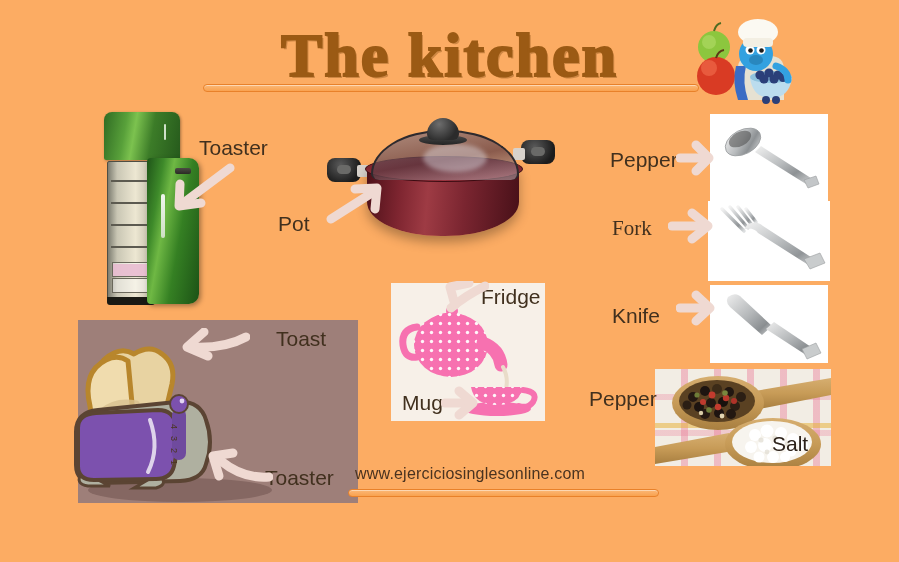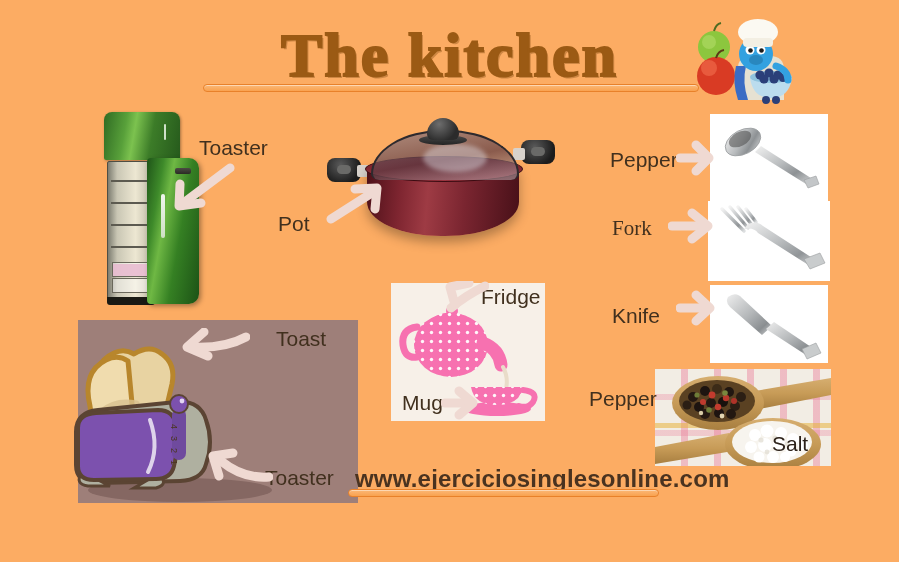--- a/index.html
+++ b/index.html
@@ -32,24 +32,23 @@
   }
   #footer-rule{
     left:348px;top:489px;width:309px;height:6px;
     border-radius:4px;
     background:linear-gradient(#FBB877,#F9A24F);
     border:1px solid #E8812A;
     box-shadow:0 1px 0 rgba(255,255,255,.45) inset;
   }
   #site-url{
     left:355px;top:465px;
-    font-size:24px;color:#4A3320;
+    font-size:16px;color:#4A3320;
     letter-spacing:.2px;
     white-space:nowrap;
-    font-weight:bold;
   }
 
   
   .label{
     font-size:21px;color:#41301E;white-space:nowrap;
     font-family:"Liberation Sans", sans-serif;
   }
 
   
   .arrow{pointer-events:none;}

